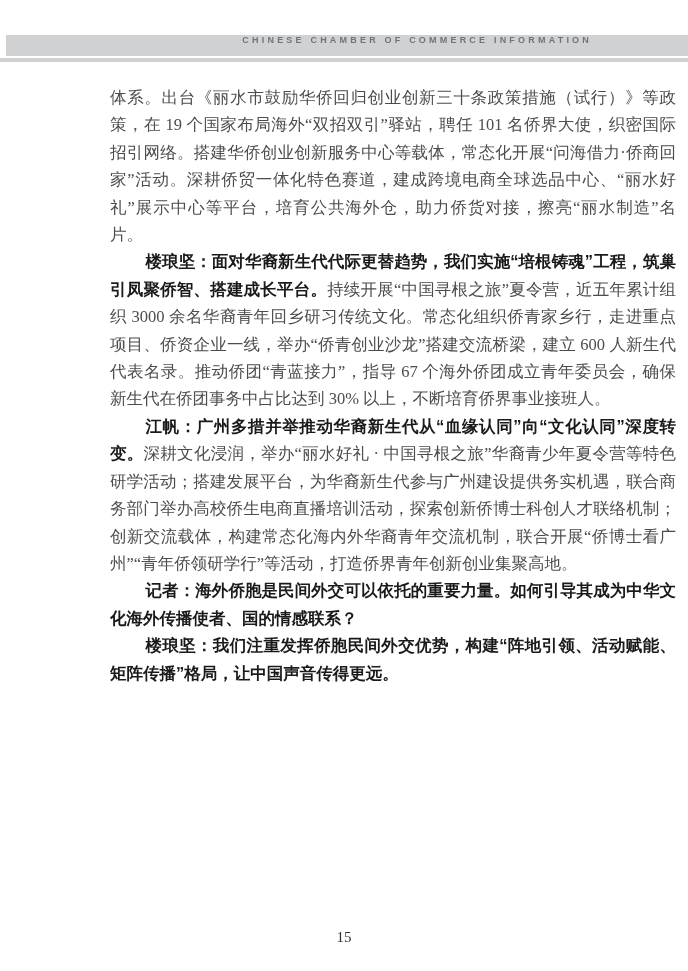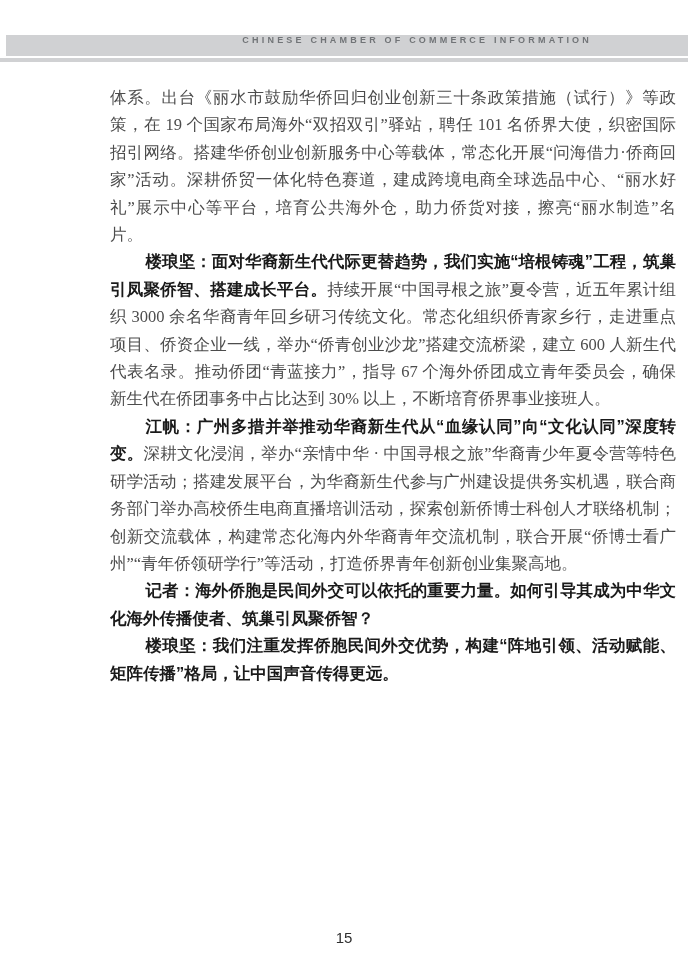--- a/index.html
+++ b/index.html
@@ -28,32 +28,32 @@
   }
   article p{margin:0;padding:0;text-indent:2.15em;}
   article p.no-indent{text-indent:0;}
   .lead{
     font-weight:700;color:#1a1a1a;
     font-family:"Liberation Sans","DejaVu Sans",sans-serif;
   }
   .pagenum{
     position:absolute;bottom:25px;left:0;width:100%;
     text-align:center;font-size:15px;color:#2f2f2f;
-    font-family:Liberation Sans, sans-serif;
+    font-family:Liberation Serif, serif;
   }
 </style>
 </head>
 <body>
 
 <header class="masthead-bar">
   <span class="masthead-title">CHINESE CHAMBER OF COMMERCE INFORMATION</span>
 </header>
 <div class="masthead-rule"></div>
 
 <article id="article-body">
     <p class="no-indent"><span>体系。出台《丽水市鼓励华侨回归创业创新三十条政策措施（试行）》等政策，在 19 个国家布局海外“双招双引”驿站，聘任 101 名侨界大使，织密国际招引网络。搭建华侨创业创新服务中心等载体，常态化开展“问海借力·侨商回家”活动。深耕侨贸一体化特色赛道，建成跨境电商全球选品中心、“丽水好礼”展示中心等平台，培育公共海外仓，助力侨货对接，擦亮“丽水制造”名片。</span></p>
     <p><span class="lead">楼琅坚：面对华裔新生代代际更替趋势，我们实施“培根铸魂”工程，筑巢引凤聚侨智、搭建成长平台。</span><span>持续开展“中国寻根之旅”夏令营，近五年累计组织 3000 余名华裔青年回乡研习传统文化。常态化组织侨青家乡行，走进重点项目、侨资企业一线，举办“侨青创业沙龙”搭建交流桥梁，建立 600 人新生代代表名录。推动侨团“青蓝接力”，指导 67 个海外侨团成立青年委员会，确保新生代在侨团事务中占比达到 30% 以上，不断培育侨界事业接班人。</span></p>
-    <p><span class="lead">江帆：广州多措并举推动华裔新生代从“血缘认同”向“文化认同”深度转变。</span><span>深耕文化浸润，举办“亲情中华 · 中国寻根之旅”华裔青少年夏令营等特色研学活动；搭建发展平台，为华裔新生代参与广州建设提供务实机遇，联合商务部门举办高校侨生电商直播培训活动，探索创新侨博士科创人才联络机制；创新交流载体，构建常态化海内外华裔青年交流机制，联合开展“侨博士看广州”“青年侨领研学行”等活动，打造侨界青年创新创业集聚高地。</span></p>
-    <p><span class="lead">记者：海外侨胞是民间外交可以依托的重要力量。如何引导其成为中华文化海外传播使者、筑巢引凤聚侨智？</span></p>
+    <p><span class="lead">江帆：广州多措并举推动华裔新生代从“血缘认同”向“文化认同”深度转变。</span><span>深耕文化浸润，举办“丽水好礼 · 中国寻根之旅”华裔青少年夏令营等特色研学活动；搭建发展平台，为华裔新生代参与广州建设提供务实机遇，联合商务部门举办高校侨生电商直播培训活动，探索创新侨博士科创人才联络机制；创新交流载体，构建常态化海内外华裔青年交流机制，联合开展“侨博士看广州”“青年侨领研学行”等活动，打造侨界青年创新创业集聚高地。</span></p>
+    <p><span class="lead">记者：海外侨胞是民间外交可以依托的重要力量。如何引导其成为中华文化海外传播使者、国的情感联系？</span></p>
     <p><span class="lead">楼琅坚：我们注重发挥侨胞民间外交优势，构建“阵地引领、活动赋能、矩阵传播”格局，让中国声音传得更远。</span></p>
   </article>
 
 <div class="pagenum">15</div>
 
 </body></html>

